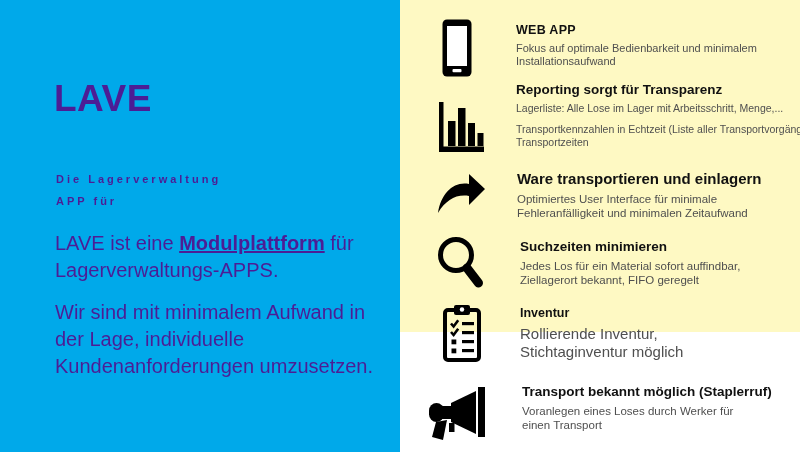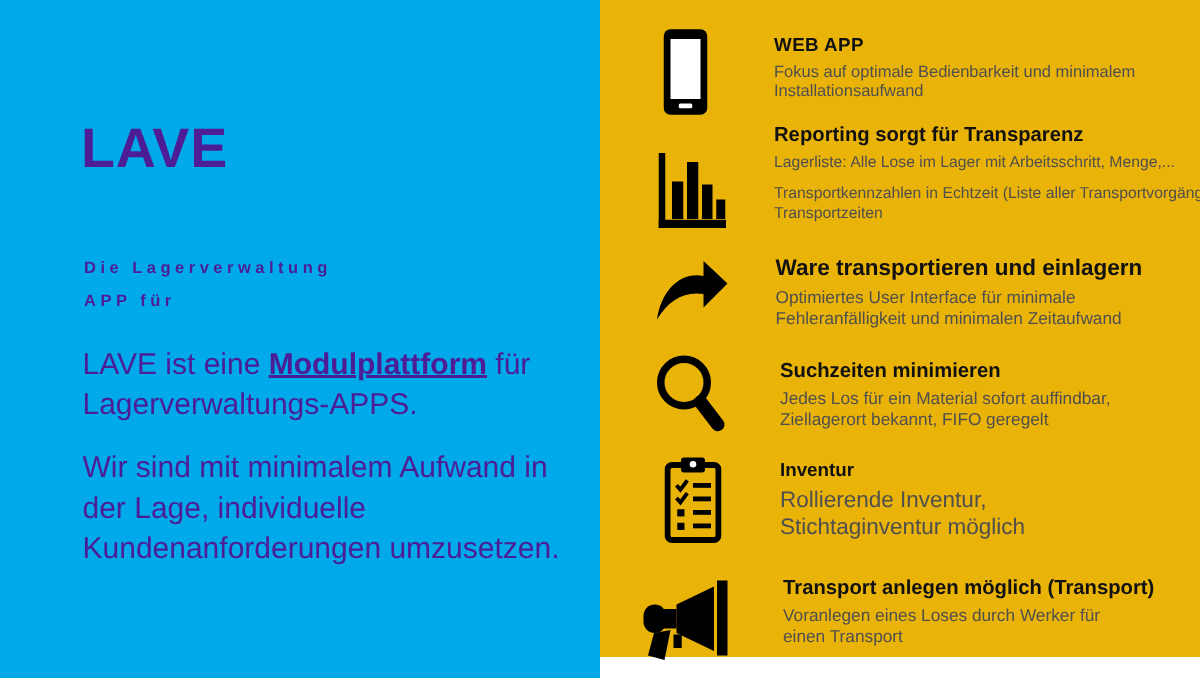--- a/index.html
+++ b/index.html
@@ -9,21 +9,21 @@
   
   .left-panel{position:absolute;left:0;top:0;width:400px;height:452px;background:#00A9EA;color:#4c1d95;}
   .lave-title{position:absolute;left:54px;top:78px;font-size:37px;font-weight:700;letter-spacing:.5px;}
   .subtitle{position:absolute;left:56px;top:168px;font-size:11px;font-weight:700;letter-spacing:3px;line-height:22px;}
   .para{position:absolute;left:55px;margin:0;font-size:20px;line-height:27px;}
   .p1{top:230px;width:330px;}
   .p2{top:299px;width:335px;}
   .hl{font-weight:700;text-decoration:underline;}
 
   
-  .right-panel{position:absolute;left:400px;top:0;width:400px;height:438px;background:#eab308;}
+  .right-panel{position:absolute;left:400px;top:0;width:400px;height:332px;background:#fef9c3;}
   .icon{position:absolute;line-height:0;color:#000;}
   .icon svg{display:block;}
   #icon-phone{left:42px;top:19px;}
   #icon-chart{left:39px;top:100px;}
   #icon-arrow{left:36px;top:172px;}
   #icon-search{left:36px;top:236px;}
   #icon-clipboard{left:43px;top:304px;}
   #icon-megaphone{left:28px;top:384px;}
 
   .feat{position:absolute;}
@@ -139,18 +139,18 @@
       <svg width="60" height="57" viewBox="0 0 60 57" xmlns="http://www.w3.org/2000/svg">
         <rect x="50" y="3" width="7" height="50" fill="#000"></rect>
         <polygon points="48,7 48,50 23,38 23,19" fill="#000"></polygon>
         <rect x="1" y="19" width="15" height="19" rx="7.5" fill="#000"></rect>
         <rect x="13" y="22" width="10" height="13" fill="#000"></rect>
         <polygon points="8,38 19,36 15,56 4,53" fill="#000"></polygon>
         <rect x="21" y="39" width="5.5" height="9" fill="#000"></rect>
       </svg>
     </div>
     <div class="feat" id="feat6">
-      <h3>Transport anlegen möglich (Transport)</h3>
+      <h3>Transport bekannt möglich (Staplerruf)</h3>
       <p>Voranlegen eines Loses durch Werker für einen Transport</p>
     </div>
 
   </div>
 </div>
 
 </body></html>

